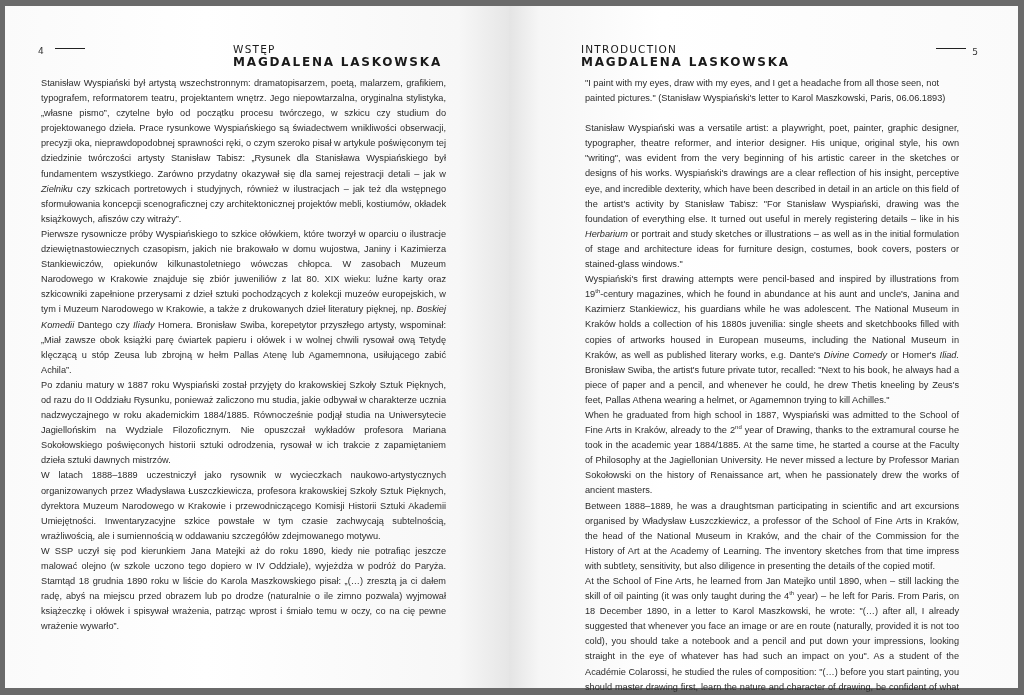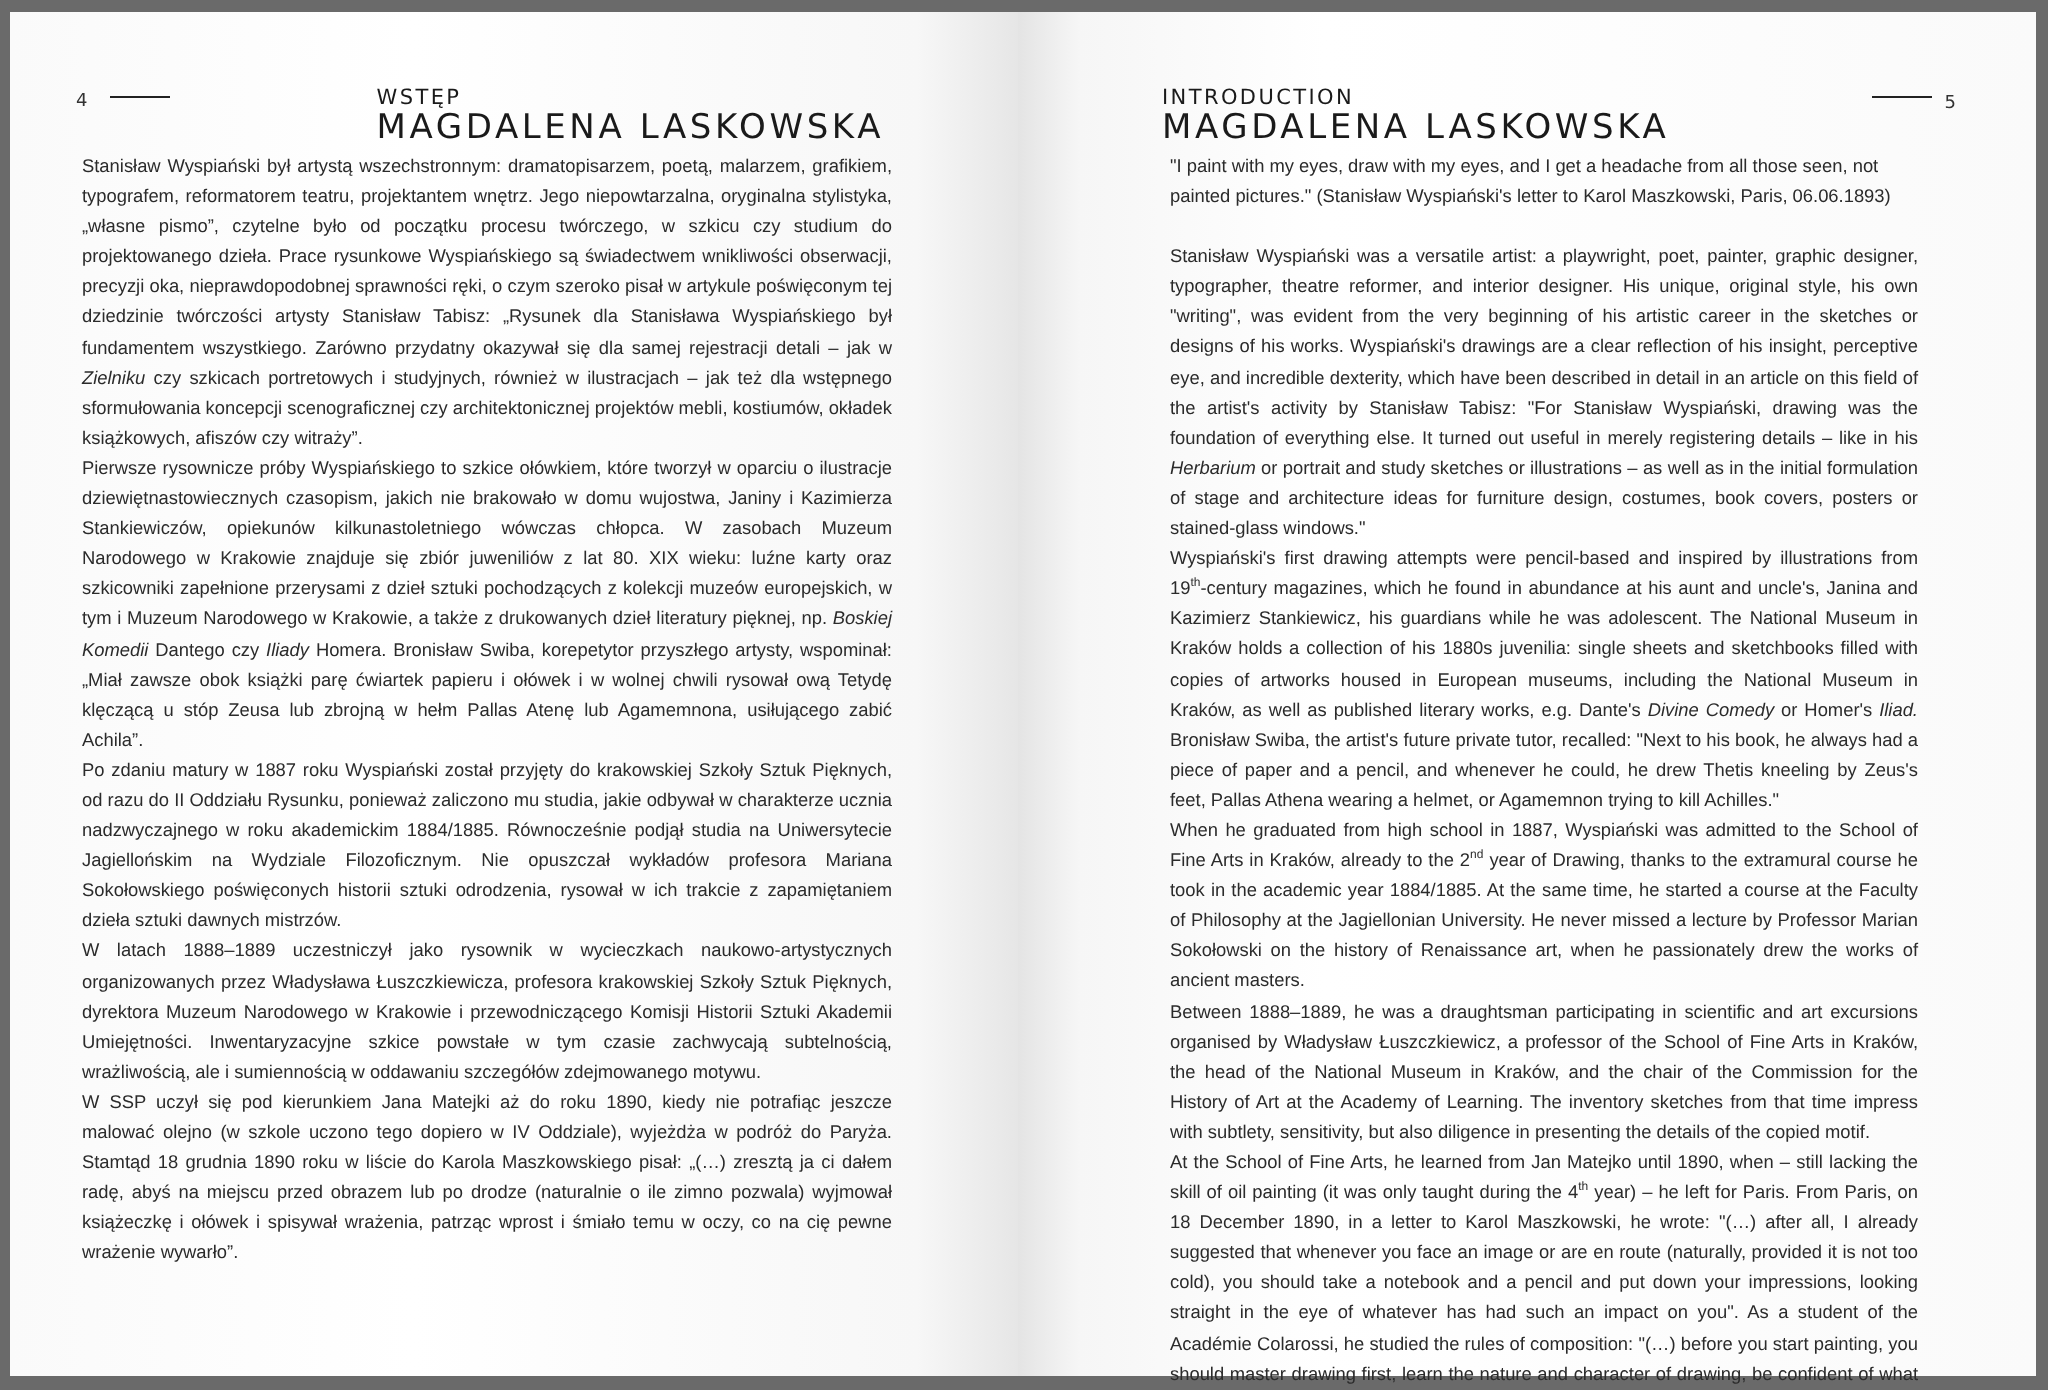--- a/index.html
+++ b/index.html
@@ -56,23 +56,23 @@
   }
   .page-left .heading { right: 67px; }
   .page-right .heading { left: 72px; text-align: left; }
   .heading .kicker {
     font-size: 10.5px;
     letter-spacing: 1.2px;
     font-weight: normal;
     display: block;
   }
   .heading .author {
-    font-size: 17px;
+    font-size: 12px;
     letter-spacing: 1.8px;
-    font-weight: normal;
+    font-weight: bold;
     display: block;
     margin-top: 1px;
   }
 
   .body-text {
     position: absolute;
     top: 70px;
     font-family: "Liberation Sans", sans-serif;
     font-size: 9.2px;
     line-height: 15.1px;

